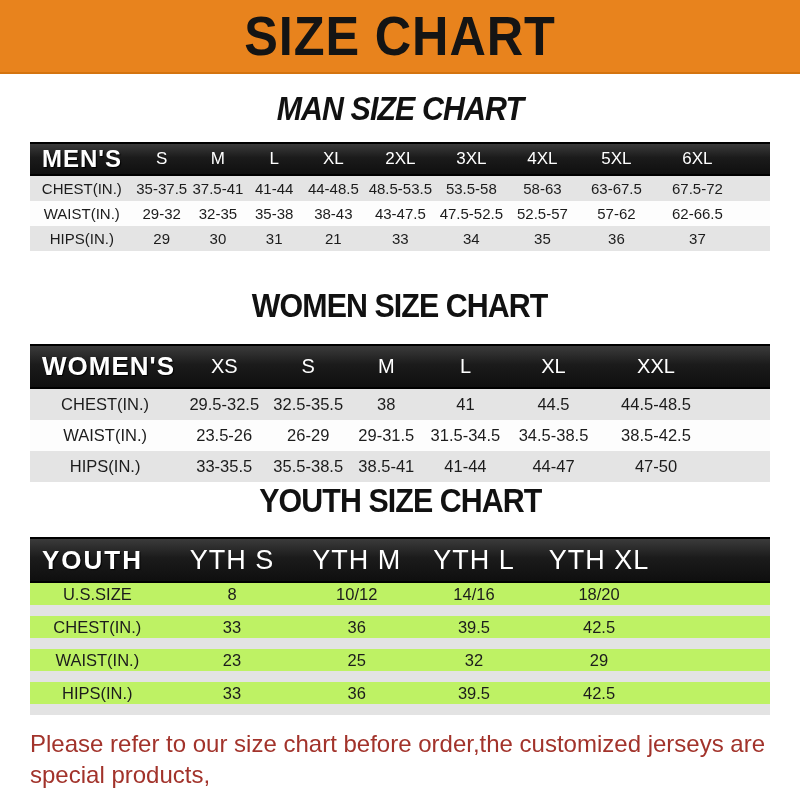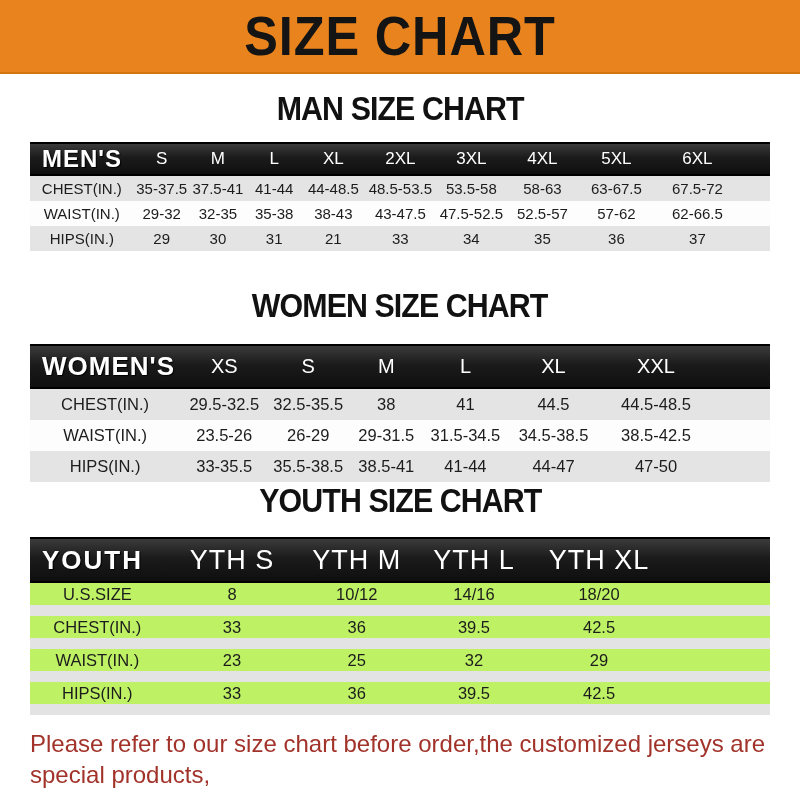--- a/index.html
+++ b/index.html
@@ -17,21 +17,21 @@
   .banner-title{
     display:inline-block;color:#141414;font-weight:bold;font-size:56px;
     letter-spacing:1px;transform:scaleX(.9);line-height:1;
   }
   
   .section-heading{
     margin:0;text-align:center;color:#111;font-weight:bold;font-size:33px;
     line-height:38px;letter-spacing:-1px;
   }
   .section-heading>span{display:inline-block;transform:scaleX(.92);}
-  .mt-men{margin-top:16px;}
+  .mt-men{margin-top:16px;font-style:italic;}
   .mt-women{margin-top:36px;}
   .mt-youth{}
   
   table{border-collapse:collapse;table-layout:fixed;width:740px;margin:0 auto;}
   .tbl-men{margin-top:14px;}
   .tbl-women{margin-top:19px;}
   .tbl-youth{margin-top:17px;}
   thead th{
     background:linear-gradient(180deg,#3b3b3b 0%,#1b1b1b 45%,#0f0f0f 100%);
     color:#fff;font-weight:normal;text-align:center;padding:0;

